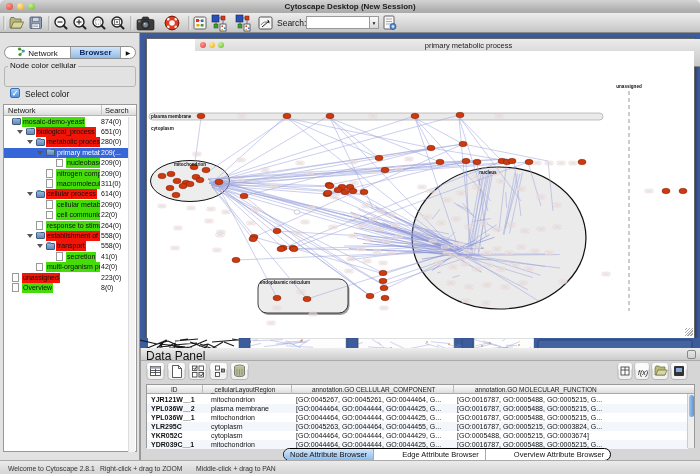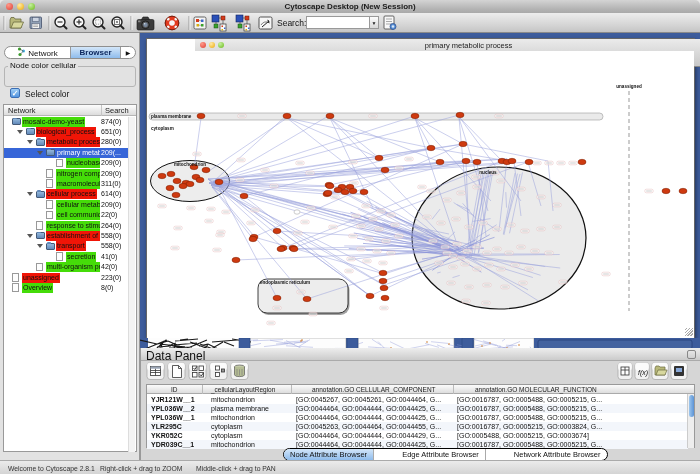--- a/index.html
+++ b/index.html
@@ -773,21 +773,21 @@
           <span class="dc3">[GO:0044464, GO:0044444, GO:0044425, G...</span>
           <span class="dc4">[GO:0016787, GO:0005488, GO:0005215, G...</span>
         </div>
    <div id="dscroll">
           <div id="dthumb"></div>
         </div>
   </div>
   <div id="dtabs">
         <div class="dtab on">Node Attribute Browser</div>
         <div class="dtab">Edge Attribute Browser</div>
-        <div class="dtab" style="border-right:none">Network Attribute Browser</div>
+        <div class="dtab" style="border-right:none">Overview Attribute Browser</div>
       </div>
  </div>
  <div id="statusbar">
       <span style="left:8px">Welcome to Cytoscape 2.8.1</span>
       <span style="left:100px">Right-click + drag to ZOOM</span>
       <span style="left:196px">Middle-click + drag to PAN</span>
     </div>
 </div>
 
 </body></html>

